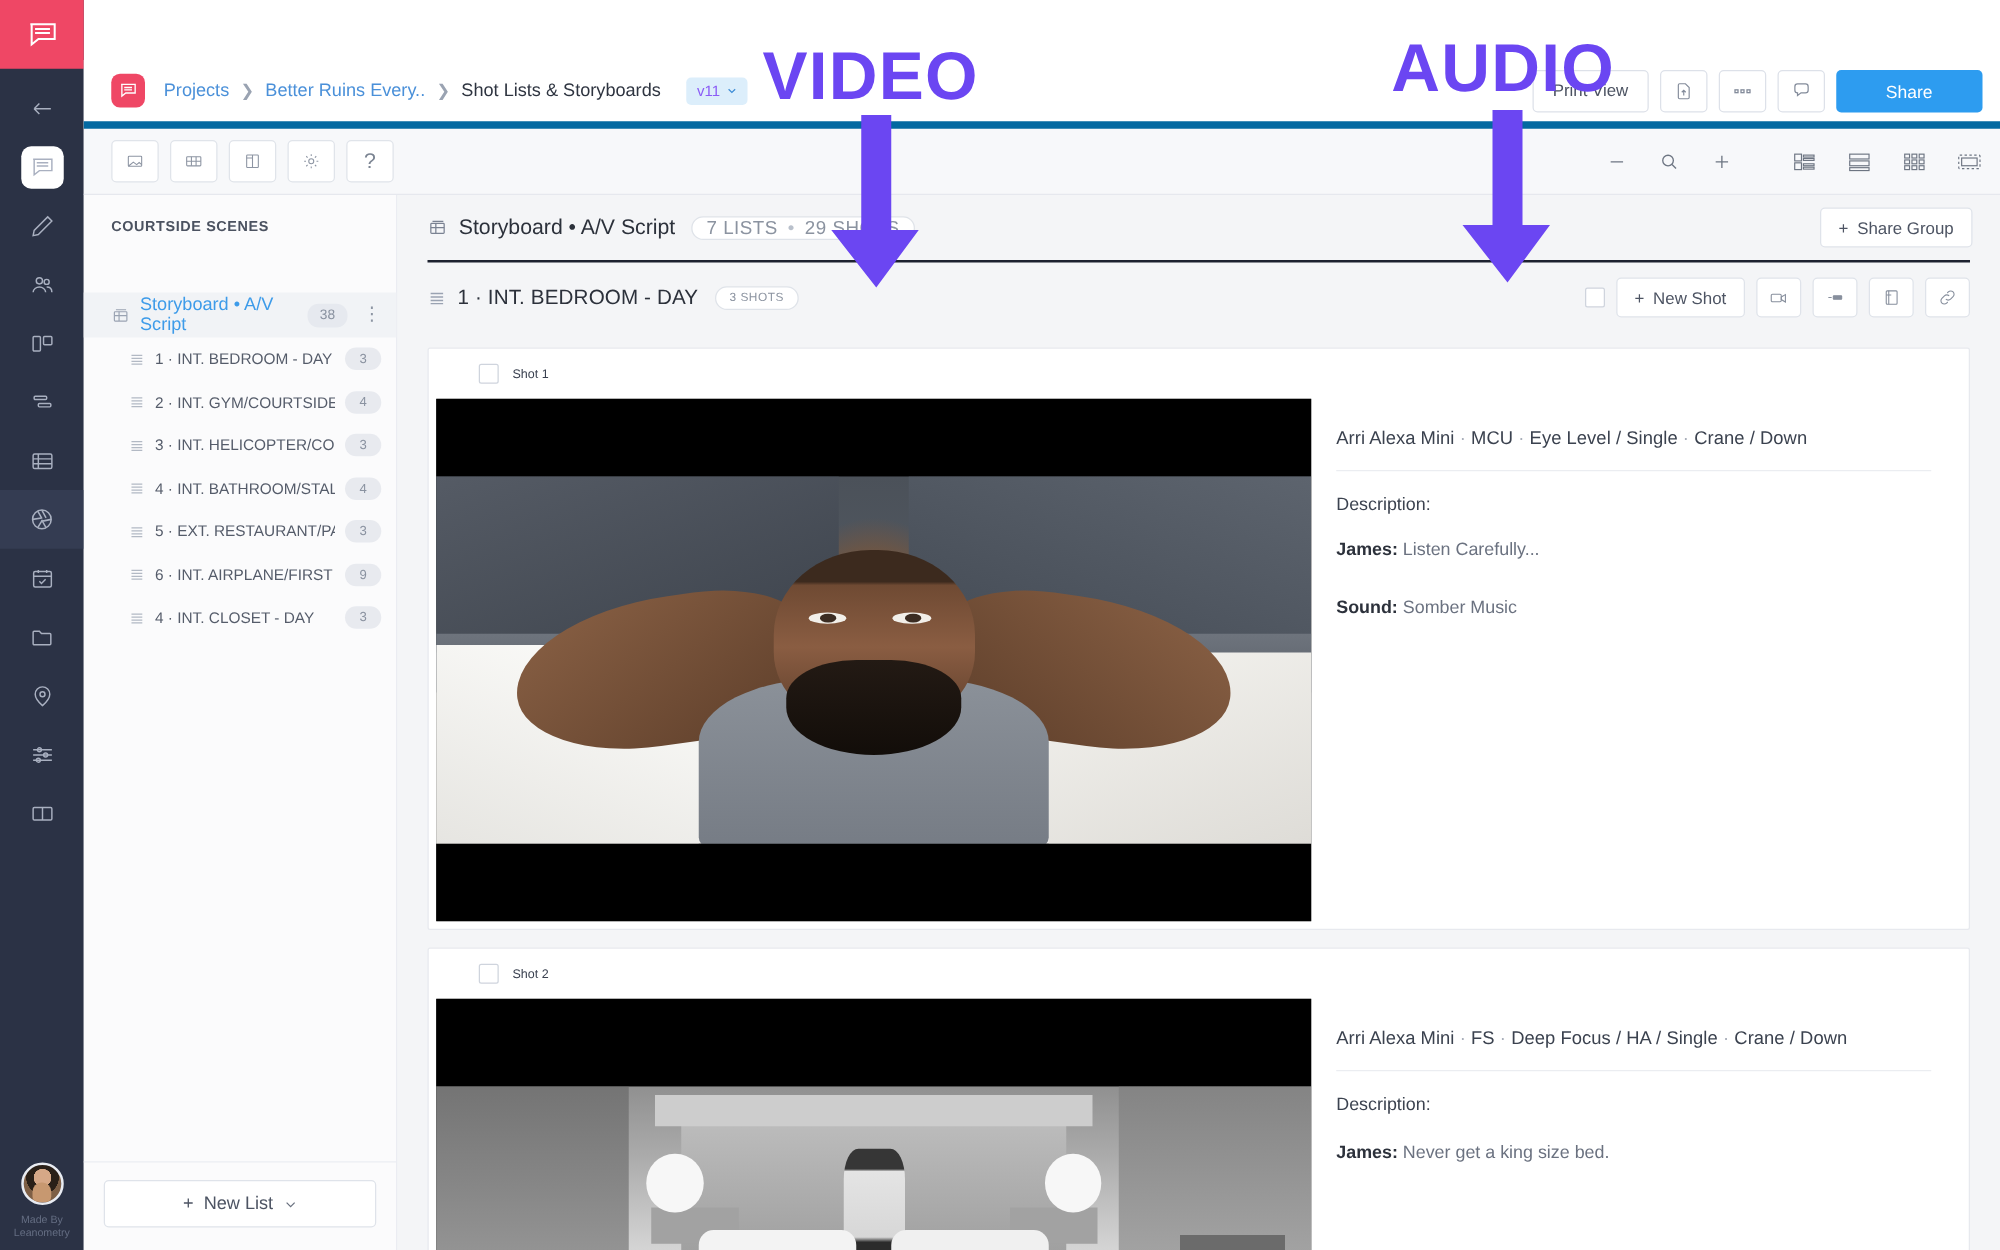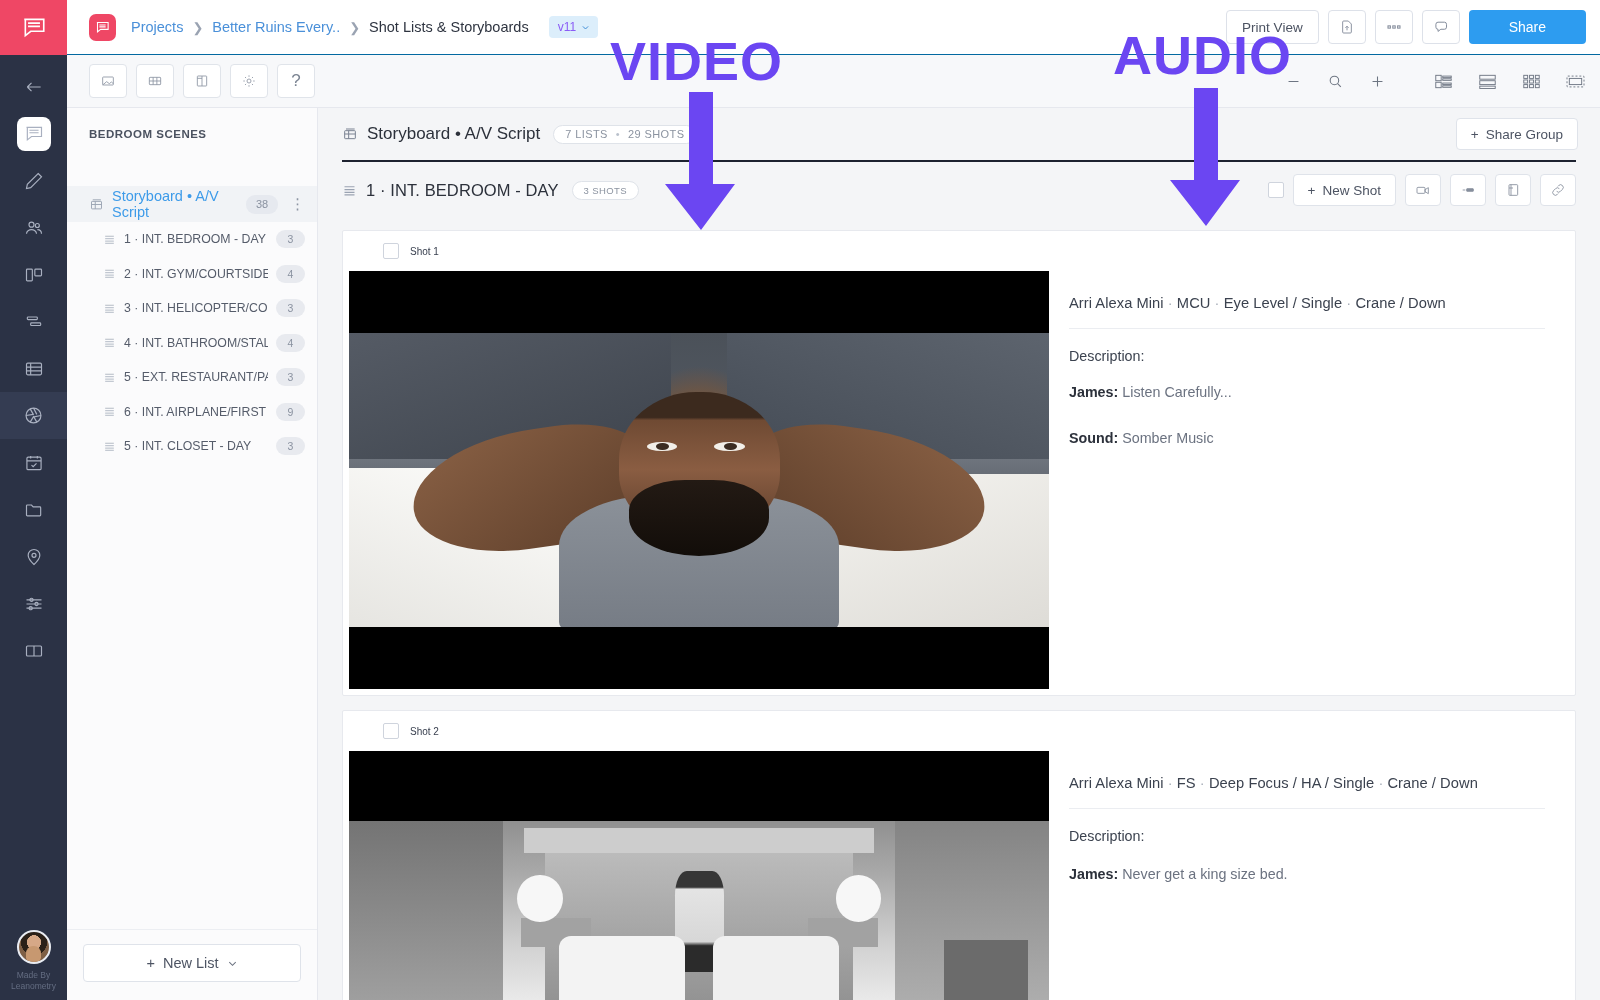--- a/index.html
+++ b/index.html
@@ -43,23 +43,23 @@
   }
   .avatar::after{
     content:""; position:absolute; left:24%; top:46%; width:52%; height:54%;
     border-radius: 45% 45% 30% 30%; background:#c79870;
   }
   .made-by { color: #646d82; font-size: 8.5px; line-height: 11px; text-align: center; }
 
   
   .main-col { flex: 1; display: flex; flex-direction: column; min-width: 0; }
   .topbar {
-    height: 55px; background: #fff; border-bottom: 1px solid #0369a1;
+    height: 55px; background: #fff; border-bottom: 6px solid #0369a1;
     display: flex; align-items: center; padding: 0 14px 0 22px; gap: 0;
-    flex: 0 0 55px; position: relative; z-index: 3;
+    flex: 0 0 55px; position: relative; z-index: 3; margin-top: 48px;
   }
   .proj-badge {
     width: 27px; height: 27px; border-radius: 7px; background: #ef4765;
     display: flex; align-items: center; justify-content: center; margin-right: 15px;
   }
   .crumbs { display: flex; align-items: center; gap: 9px; font-size: 14.5px; }
   .crumb-link { color: #4a90d9; cursor: pointer; }
   .crumb-sep { color: #9aa3b2; font-size: 13px; }
   .crumb-cur { color: #2e3440; }
   .ver-badge {
@@ -137,21 +137,21 @@
   }
 
   
   .content { flex: 1; background: #f4f5f7; min-width: 0; overflow: hidden; position: relative; }
   .group-head {
     height: 52px; display: flex; align-items: center; padding: 0 22px 0 24px; background: #f4f5f7;
   }
   .group-title { font-size: 17px; color: #2c313b; margin-left: 9px; }
   .badge-lt {
     margin-left: 13px; height: 19px; border: 1px solid #dfe3e9; border-radius: 10px; background: #fff;
-    display: flex; align-items: center; gap: 8px; padding: 0 11px; color: #8b93a0; font-size: 11px; letter-spacing: .4px;
+    display: flex; align-items: center; gap: 8px; padding: 0 11px; color: #8b93a0; font-size: 15px; letter-spacing: .4px;
   }
   .badge-lt .dot { color: #b9c0cb; }
   .share-group-btn {
     margin-left: auto; height: 32px; border: 1px solid #dfe3ea; border-radius: 4px; background: #fff;
     display: flex; align-items: center; gap: 7px; padding: 0 14px; color: #4d5463; font-size: 13.5px; cursor: pointer;
   }
   .rule-dark { height: 2px; background: #1d2230; margin: 0 24px; }
 
   .scene-head { height: 56px; display: flex; align-items: center; padding: 0 24px 0 24px; }
   .scene-title { font-size: 16.5px; color: #2c313b; margin-left: 9px; letter-spacing: .1px; }
@@ -487,21 +487,21 @@
                 <rect x="5" y="7" width="16" height="8"></rect>
               </svg>
           </div>
         </div>
       </div>
     </div>
 
     <div class="body">
 
       <div class="sidebar">
-        <div class="sb-title">BEDROOM SCENES</div>
+        <div class="sb-title">COURTSIDE SCENES</div>
         <div class="sb-list">
           <div class="sb-group">
             <svg width="15" height="15" viewBox="0 0 24 24" fill="none" stroke="#9aa3b2" stroke-width="1.5">
               <rect x="4" y="7" width="16" height="12" rx="1"></rect>
                 <path d="M4 12h16M10 7v12"></path>
                 <path d="M6 4.5h13"></path>
             </svg>
             <span class="sb-group-label">Storyboard • A/V Script</span>
             <span class="pill lg">38</span>
             <span class="dots-v">⋮</span>
@@ -546,21 +546,21 @@
             <svg width="13" height="13" viewBox="0 0 24 24" fill="none" stroke="#b2b9c4" stroke-width="1.8">
                 <path d="M4 6h16M4 10.5h16M4 15h16M4 19h16"></path>
               </svg>
             <span class="sb-item-label">6 · INT. AIRPLANE/FIRST CLAS...</span>
             <span class="pill">9</span>
           </div>
           <div class="sb-item">
             <svg width="13" height="13" viewBox="0 0 24 24" fill="none" stroke="#b2b9c4" stroke-width="1.8">
                 <path d="M4 6h16M4 10.5h16M4 15h16M4 19h16"></path>
               </svg>
-            <span class="sb-item-label">5 · INT. CLOSET - DAY</span>
+            <span class="sb-item-label">4 · INT. CLOSET - DAY</span>
             <span class="pill">3</span>
           </div>
         </div>
         <div class="sb-footer">
           <div class="new-list-btn">
             <span>+</span>
             <span>New List</span>
             <svg width="11" height="11" viewBox="0 0 24 24" fill="none" stroke="#6b7280" stroke-width="2.2">
                 <path d="M5 9l7 7 7-7"></path>
               </svg>

